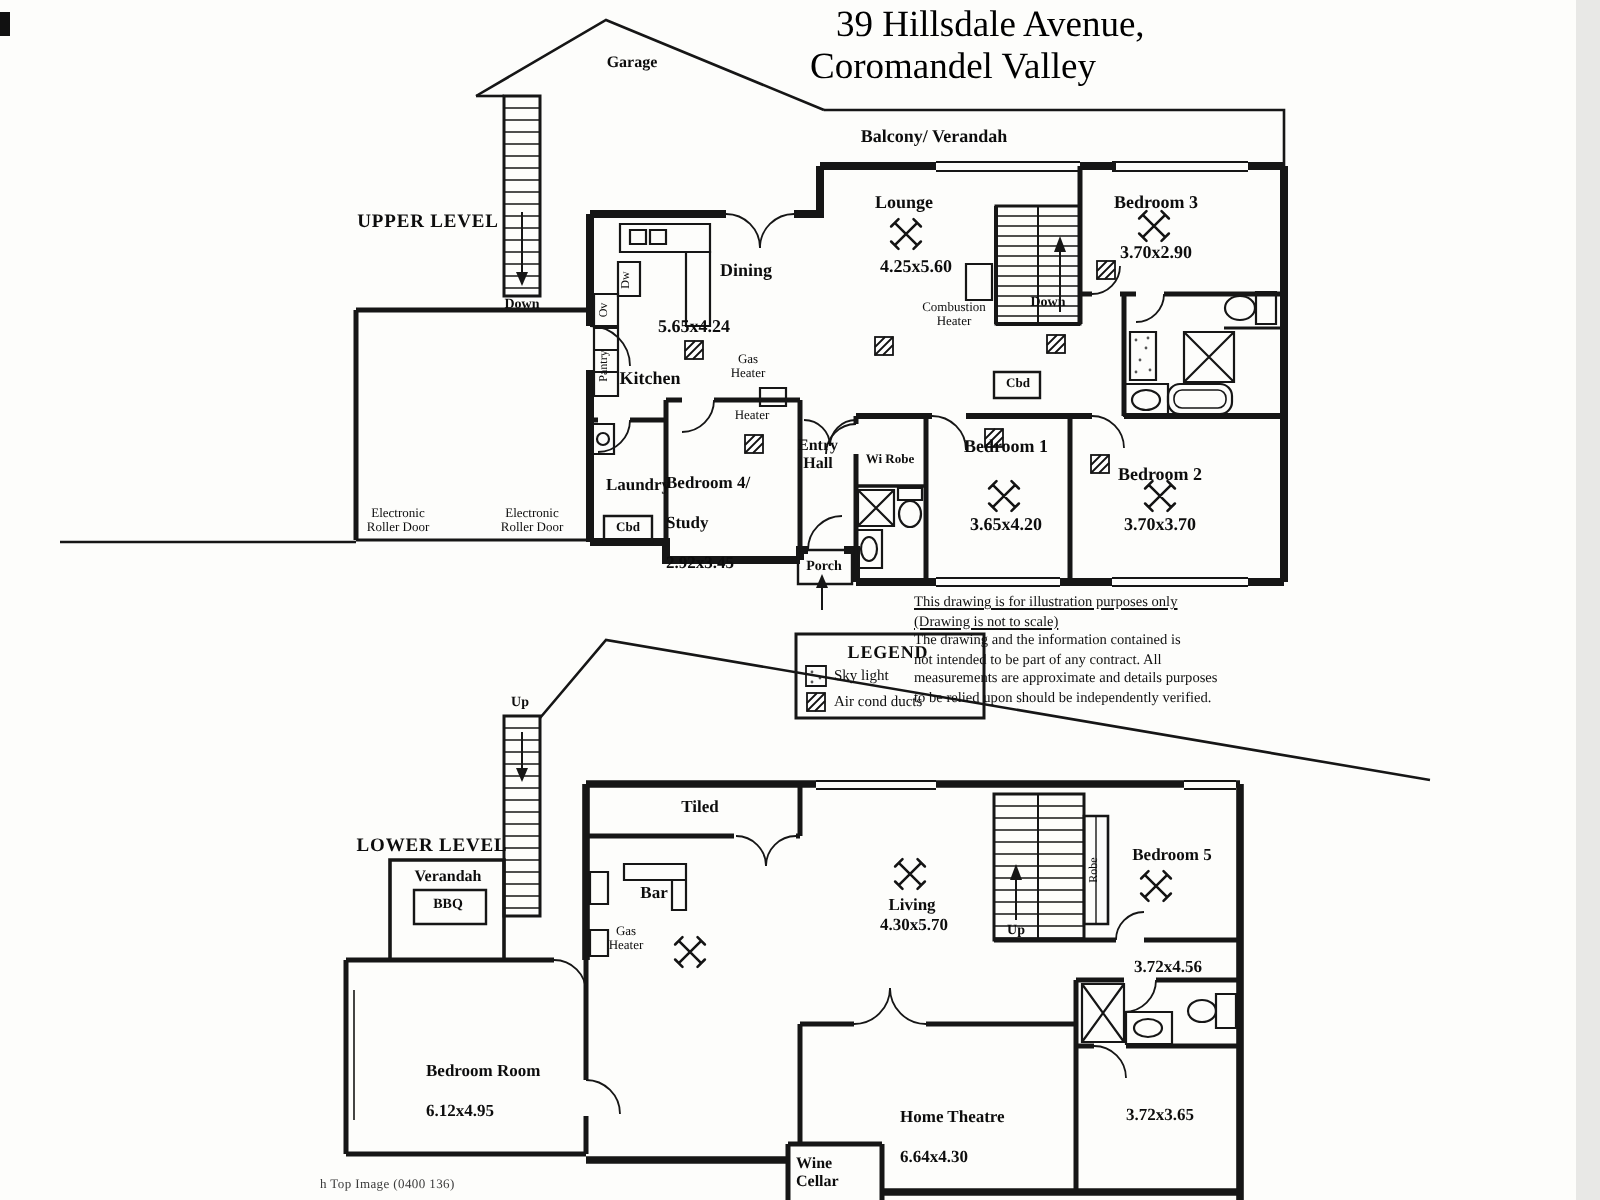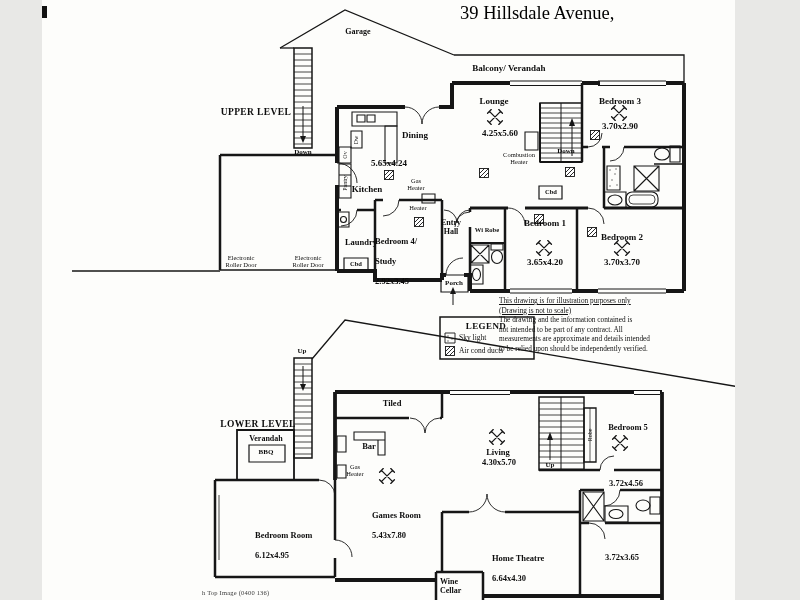--- a/index.html
+++ b/index.html
@@ -1,17 +1,17 @@
 <!DOCTYPE html>
 <html><head>
 <meta charset="utf-8">
 <style>
   html,body{margin:0;padding:0;background:#e8e8e6;}
-  #stage{position:relative;width:693px;height:600px;background:#fdfdfb;overflow:hidden;
-         font-family:"Liberation Serif",serif;margin-left:42px;}
+  #stage{position:relative;width:788px;height:600px;background:#fdfdfb;overflow:hidden;
+         font-family:"Liberation Serif",serif;}
   svg{position:absolute;left:0;top:0;}
   .lbl{position:absolute;font-family:"Liberation Serif",serif;font-weight:bold;color:#0d0d0d;
        white-space:pre-line;text-align:center;transform:translate(-50%,-50%);line-height:1.12;}
   .blk{position:absolute;font-family:"Liberation Serif",serif;font-weight:bold;color:#0d0d0d;
        white-space:pre-line;line-height:1.18;}
   .vert{transform:translate(-50%,-50%) rotate(-90deg);}
   .norm{font-weight:normal;}
   .f6{font-size:6px}.f65{font-size:6.5px}.f7{font-size:7px}.f75{font-size:7.5px}
   .f8{font-size:8px}.f85{font-size:8.5px}.f9{font-size:9px}.f95{font-size:9.5px}
   .title{position:absolute;left:405px;top:3px;font-size:18.5px;line-height:21px;color:#000;}
@@ -276,20 +276,21 @@
     </g>
 
     <use href="#fan" transform="translate(455,437) scale(0.8)"></use>
     <use href="#fan" transform="translate(345,476) scale(0.8)"></use>
     <use href="#fan" transform="translate(578,443) scale(0.8)"></use>
   </g>
 </svg>
 
 <div class="title">
   <div class="ind">39 Hillsdale Avenue,</div>
+  <div>Coromandel Valley</div>
 </div>
 
 <div class="lbl f8" style="left:316px;top:32px">Garage</div>
 <div class="lbl f9" style="left:467px;top:68px">Balcony/ Verandah</div>
 <div class="lbl f95 ls" style="left:214px;top:112px">UPPER LEVEL</div>
 <div class="lbl f7" style="left:261px;top:153px">Down</div>
 <div class="lbl f9" style="left:452px;top:101px">Lounge</div>
 <div class="lbl f9" style="left:458px;top:133px">4.25x5.60</div>
 <div class="lbl f9" style="left:373px;top:135px">Dining</div>
 <div class="lbl f9" style="left:347px;top:163px">5.65x4.24</div>
@@ -327,42 +328,38 @@
 <div class="lbl f6 vert norm" style="left:314px;top:140px">Dw</div>
 
 <div class="lbl f9 ls" style="left:444px;top:326px">LEGEND</div>
 <div class="blk f75 norm" style="left:417px;top:334px">Sky light</div>
 <div class="blk f75 norm" style="left:417px;top:347px">Air cond ducts</div>
 <div class="disc">
   <div class="u">This drawing is for illustration purposes only</div>
   <div class="u">(Drawing is not to scale)</div>
   <div>The drawing and the information contained is</div>
   <div>not intended to be part of any contract.  All</div>
-  <div>measurements are approximate and details intended</div>
+  <div>measurements are approximate and details purposes</div>
   <div>to be relied upon should be independently verified.</div>
 </div>
 
 <div class="lbl f7" style="left:260px;top:352px">Up</div>
 <div class="lbl f95 ls" style="left:216px;top:424px">LOWER LEVEL</div>
 <div class="lbl f8" style="left:224px;top:439px">Verandah</div>
 <div class="lbl f7" style="left:224px;top:453px">BBQ</div>
 <div class="lbl f85" style="left:350px;top:404px">Tiled</div>
 <div class="lbl f85" style="left:327px;top:447px">Bar</div>
 <div class="lbl f65 norm" style="left:313px;top:470px">Gas
 Heater</div>
 <div class="lbl f85" style="left:456px;top:453px">Living</div>
 <div class="lbl f85" style="left:457px;top:463px">4.30x5.70</div>
 <div class="lbl f7" style="left:508px;top:466px">Up</div>
 <div class="lbl f6 vert norm" style="left:548px;top:435px">Robe</div>
 <div class="lbl f85" style="left:586px;top:428px">Bedroom 5</div>
 <div class="lbl f85" style="left:584px;top:484px">3.72x4.56</div>
-<div class="blk f85" style="left:330px;top:500px">
-  <div>Games Room</div>
-  <div>5.43x7.80</div>
-</div>
 <div class="blk f85" style="left:213px;top:520px">
   <div>Bedroom Room</div>
   <div>6.12x4.95</div>
 </div>
 <div class="blk f85" style="left:450px;top:543px">
   <div>Home Theatre</div>
   <div>6.64x4.30</div>
 </div>
 <div class="lbl f85" style="left:580px;top:558px">3.72x3.65</div>
 <div class="blk f8" style="left:398px;top:577px">Wine

